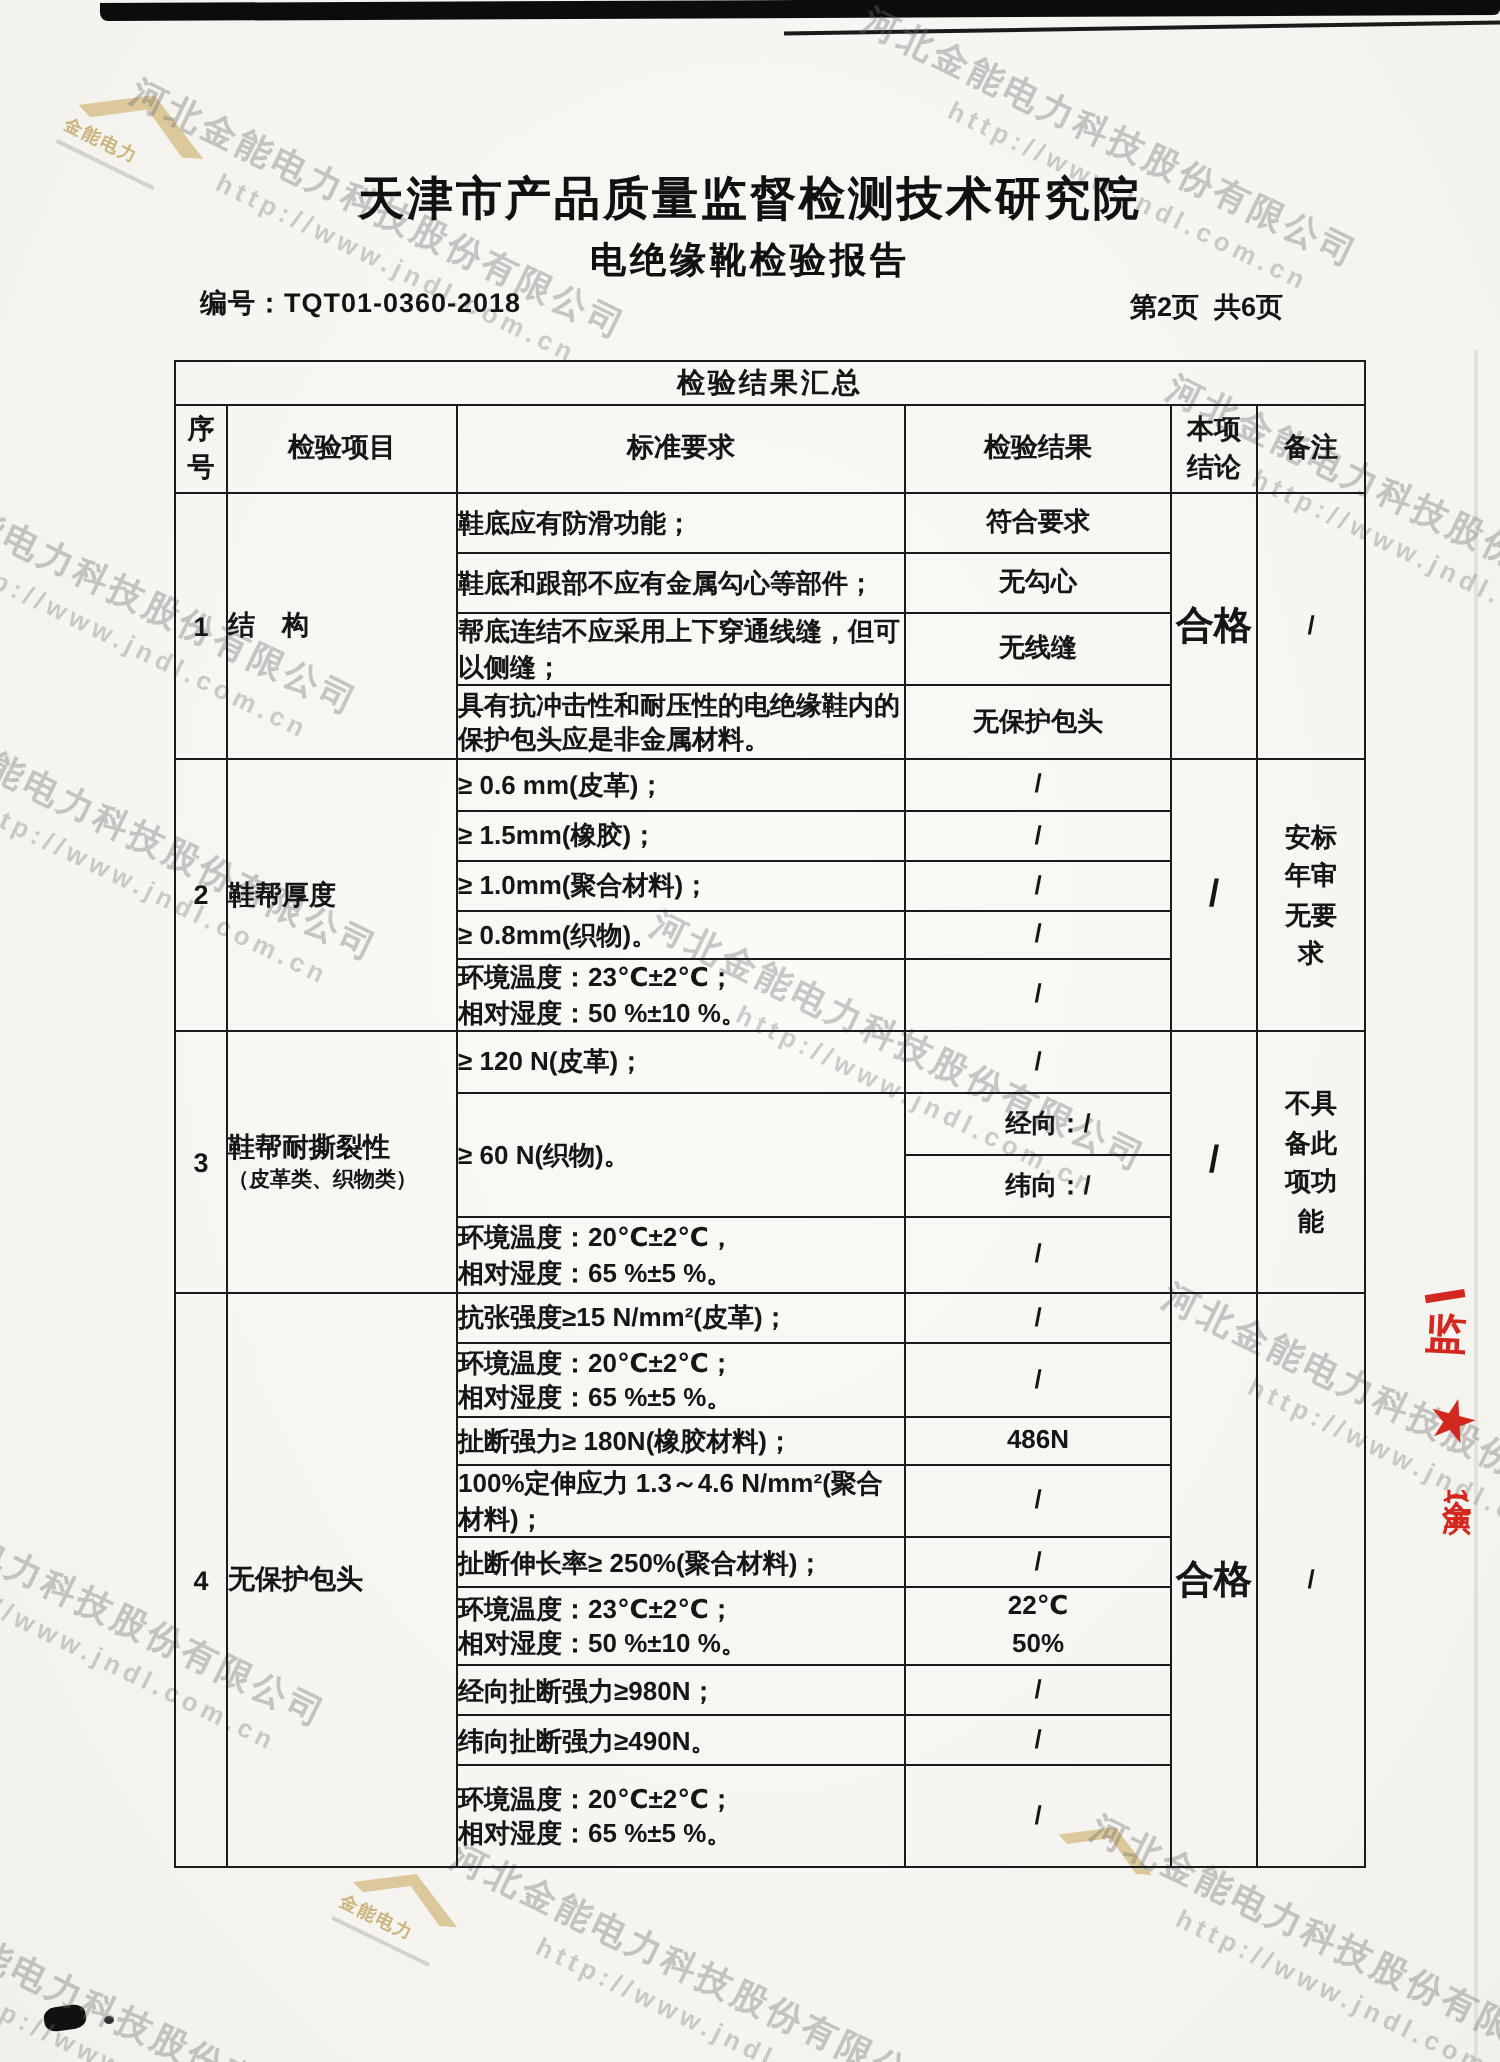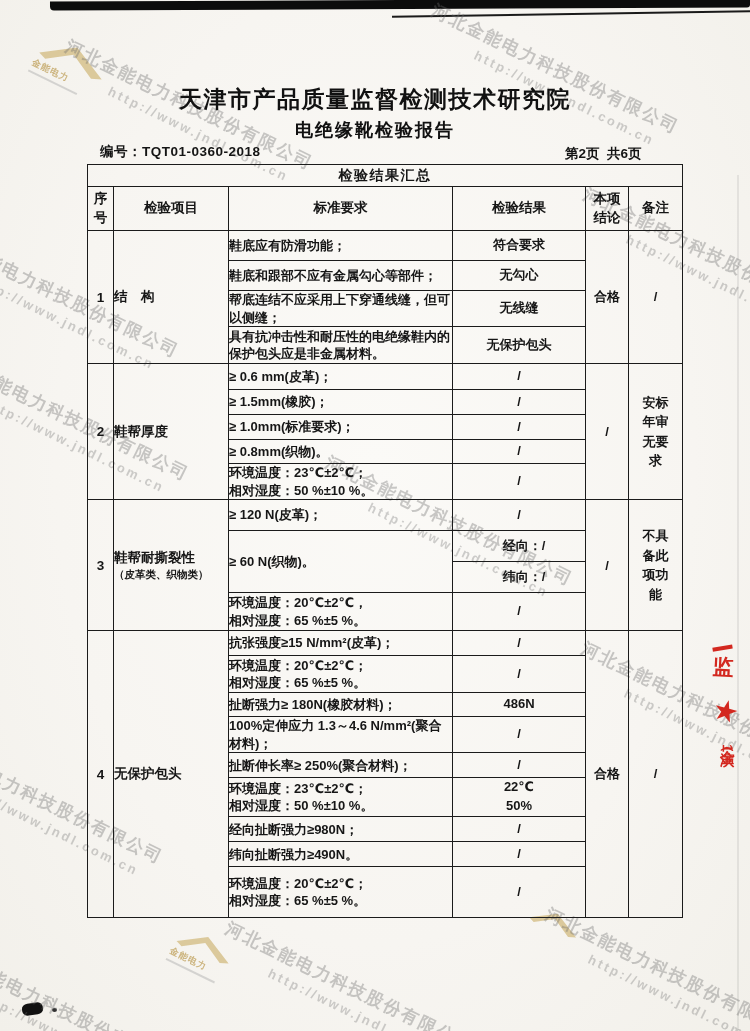--- a/index.html
+++ b/index.html
@@ -30,31 +30,31 @@
 
   
   .hdr{position:absolute;left:0;top:84px;width:750px;text-align:center;z-index:2;}
   .org-title{font-size:23px;font-weight:700;letter-spacing:1.5px;color:#111;}
   .report-title{font-size:18px;font-weight:700;letter-spacing:2px;color:#111;margin-top:3px;}
   .meta{position:absolute;top:143px;width:750px;z-index:2;font-size:13.5px;font-weight:700;color:#141414;}
   .report-no{position:absolute;left:100px;top:0;letter-spacing:0.5px;}
   .page-info{position:absolute;left:565px;top:2px;white-space:pre;}
 
   
-  table.rpt{position:absolute;left:87px;top:164px;z-index:2;border-collapse:collapse;table-layout:fixed;width:595px;background:transparent;padding-left:29px;}
+  table.rpt{position:absolute;left:87px;top:180px;z-index:2;border-collapse:collapse;table-layout:fixed;width:595px;background:transparent;padding-left:29px;}
   table.rpt td{border:1.5px solid #1b1b1b;padding:0;vertical-align:middle;background:transparent;overflow:hidden;}
   td.t-title{font-size:14px;font-weight:700;text-align:center;letter-spacing:1.5px;}
   td.th{font-size:13.5px;font-weight:700;text-align:center;white-space:pre-line;line-height:1.35;}
   td.seq{font-size:13.5px;font-weight:700;text-align:center;}
   td.item{font-size:13.5px;font-weight:700;text-align:left;line-height:1.35;}
   td.item .sub{font-size:10.5px;font-weight:700;display:block;}
   td.std{font-size:13px;font-weight:600;text-align:left;padding:2px 4px 2px 7px;line-height:1.35;white-space:pre-line;}
   td.res{font-size:13px;font-weight:600;text-align:center;white-space:pre-line;line-height:1.45;}
   td.res.left{text-align:center;padding-left:10px;}
-  td.concl{font-size:13px;font-weight:700;text-align:center;}
+  td.concl{font-size:19px;font-weight:700;text-align:center;}
   td.remark{font-size:13px;font-weight:700;text-align:center;white-space:pre-line;line-height:1.5;}
 
   
   .stamp{position:absolute;left:165px;top:425px;width:470px;height:435px;z-index:3;pointer-events:none;}
   .stamp svg{position:absolute;left:0;top:0;mix-blend-mode:multiply;}
   .stamp-letters{
     position:absolute;left:8px;top:66px;width:454px;text-align:center;
     font-family:"DejaVu Sans","Liberation Sans",sans-serif;
     font-size:198px;font-weight:800;line-height:1;letter-spacing:-14px;
     color:rgba(45,152,210,0.72);transform:scaleY(1.16);transform-origin:top center;
@@ -208,21 +208,21 @@
       <td class="remark" rowspan="5">安标
 年审
 无要
 求</td>
     </tr>
     <tr style="height:25px">
       <td class="std">≥ 1.5mm(橡胶)；</td>
       <td class="res">/</td>
     </tr>
     <tr style="height:25px">
-      <td class="std">≥ 1.0mm(标准要求)；</td>
+      <td class="std">≥ 1.0mm(聚合材料)；</td>
       <td class="res">/</td>
     </tr>
     <tr style="height:24px">
       <td class="std">≥ 0.8mm(织物)。</td>
       <td class="res">/</td>
     </tr>
     <tr style="height:32px">
       <td class="std">环境温度：23℃±2℃；
 相对湿度：50 %±10 %。</td>
       <td class="res">/</td>

